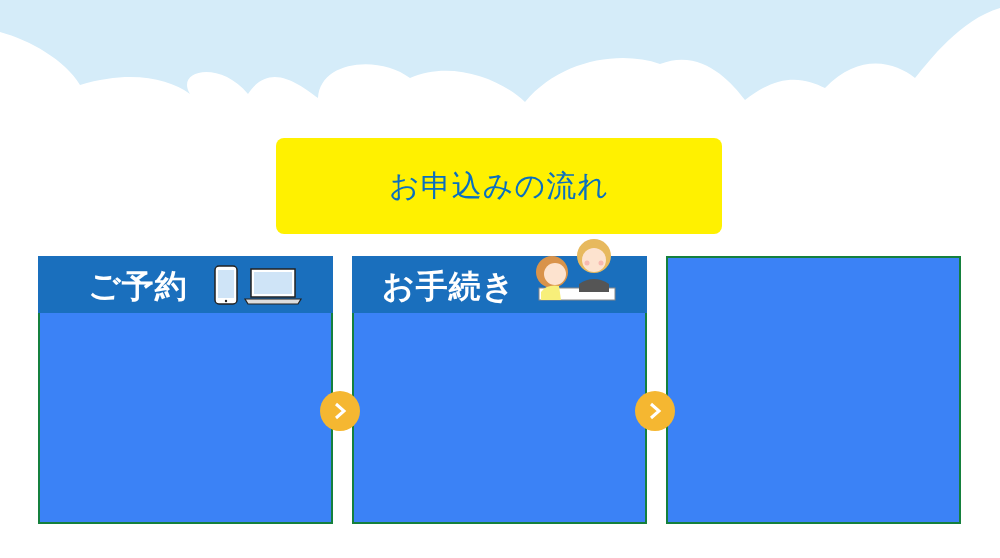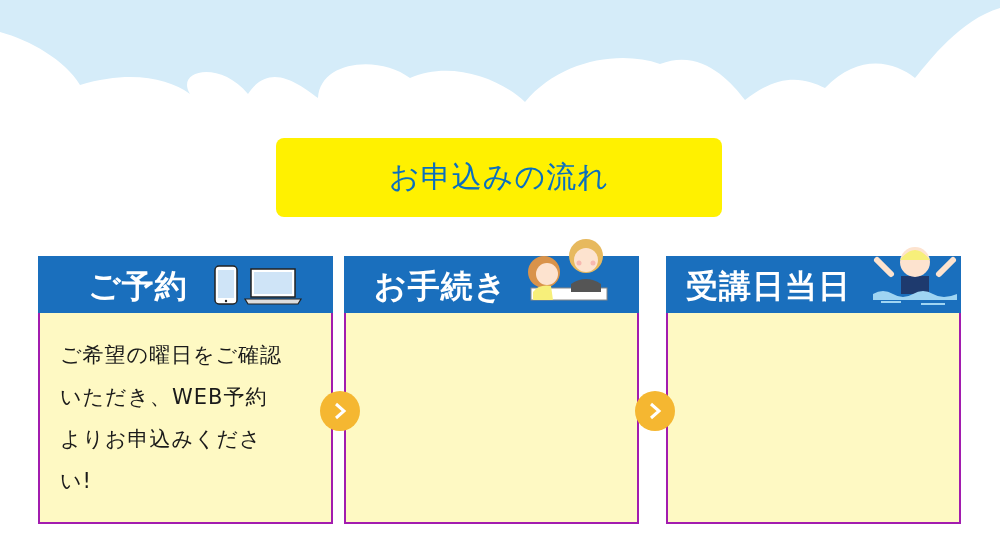--- a/index.html
+++ b/index.html
@@ -3,32 +3,32 @@
 <meta charset="utf-8">
 <style>
   html, body { margin: 0; padding: 0; }
   body {
     width: 1000px; height: 558px; position: relative; overflow: hidden;
     background: #ffffff;
     font-family: "DejaVu Sans", "Liberation Sans", sans-serif;
   }
   .sky { position: absolute; left: 0; top: 0; width: 1000px; height: 110px; }
   .title-box {
-    position: absolute; left: 276px; top: 138px; width: 446px; height: 79px;
+    position: absolute; left: 276px; top: 138px; width: 446px; height: 96px;
     background: #fff100; border-radius: 8px;
     display: flex; align-items: center; justify-content: center;
   }
   .title-box span {
     color: #0a6fbf; font-size: 30px; letter-spacing: 1px;
   }
   .card {
     position: absolute; top: 256px; width: 295px; height: 268px;
     box-sizing: border-box;
-    border: 2px solid #a21caf;
-    background: #fef9c3;
+    border: 2px solid #15803d;
+    background: #3b82f6;
   }
   .card-head {
     position: absolute; left: -2px; top: -2px; width: 295px; height: 57px;
     background: #1a6fbd;
   }
   .card-head .label {
     position: absolute; top: 9px; color: #fff; font-weight: bold;
     font-size: 32px; letter-spacing: 1px;
   }
   .card-body {
@@ -59,33 +59,29 @@
     <span class="label" style="left:50px;">ご予約</span>
     <svg class="icon-wrap" style="left:175px;top:7px;" width="92" height="44">
       <rect x="2" y="3" width="22" height="38" rx="4" fill="#fff" stroke="#222" stroke-width="1.5"></rect>
       <rect x="5" y="7" width="16" height="28" fill="#cfe4f7"></rect>
       <circle cx="13" cy="38" r="1.2" fill="#222"></circle>
       <rect x="38" y="6" width="44" height="28" fill="#fff" stroke="#222" stroke-width="1.5"></rect>
       <rect x="41" y="9" width="38" height="22" fill="#cfe4f7"></rect>
       <path d="M32 36 H88 L85 41 H35 Z" fill="#ddd" stroke="#222" stroke-width="1.2"></path>
     </svg>
   </div>
-  <div class="card-body">ご希望の曜日をご確認
-いただき、WEB予約
-よりお申込みくださ
-い!</div>
 </div>
 
 <div class="arrow" style="left:320px;">
   <svg width="16" height="18">
       <path d="M4 2 L12 9 L4 16" fill="none" stroke="#fff" stroke-width="3"></path>
     </svg>
 </div>
 
-<div class="card" style="left:344px;">
+<div class="card" style="left:352px;">
   <div class="card-head">
     <span class="label" style="left:30px;">お手続き</span>
     <svg class="icon-wrap" style="left:175px;top:-22px;" width="90" height="78">
       <rect x="12" y="54" width="76" height="12" fill="#fff" stroke="#888" stroke-width="1"></rect>
       <circle cx="25" cy="38" r="16" fill="#d9934a"></circle>
       <circle cx="28" cy="40" r="11" fill="#fde3cf"></circle>
       <path d="M14 58 Q20 50 32 52 L34 66 H14 Z" fill="#f7ef7a"></path>
       <circle cx="67" cy="22" r="17" fill="#e7b95e"></circle>
       <circle cx="67" cy="26" r="12" fill="#fde3cf"></circle>
       <path d="M52 50 Q67 40 82 50 L82 58 H52 Z" fill="#555"></path>
@@ -95,25 +91,13 @@
   </div>
 </div>
 
 <div class="arrow" style="left:635px;">
   <svg width="16" height="18">
       <path d="M4 2 L12 9 L4 16" fill="none" stroke="#fff" stroke-width="3"></path>
     </svg>
 </div>
 
 <div class="card" style="left:666px;">
-  <div class="card-head">
-    <span class="label" style="left:20px;">受講日当日</span>
-    <svg class="icon-wrap" style="left:205px;top:-18px;" width="88" height="72">
-      <path d="M6 22 L20 36" stroke="#fde3cf" stroke-width="6" stroke-linecap="round"></path>
-      <path d="M82 22 L68 36" stroke="#fde3cf" stroke-width="6" stroke-linecap="round"></path>
-      <rect x="30" y="38" width="28" height="18" fill="#1e3a6e"></rect>
-      <circle cx="44" cy="24" r="15" fill="#fde3cf"></circle>
-      <path d="M29 22 Q44 2 59 22 Z" fill="#f7ef7a"></path>
-      <path d="M2 56 Q12 50 22 56 T42 56 T62 56 T86 56 V62 H2 Z" fill="#9fd4f2"></path>
-      <path d="M10 64 H30 M50 66 H74" stroke="#9fd4f2" stroke-width="2"></path>
-    </svg>
-  </div>
 </div>
 
 </body></html>

